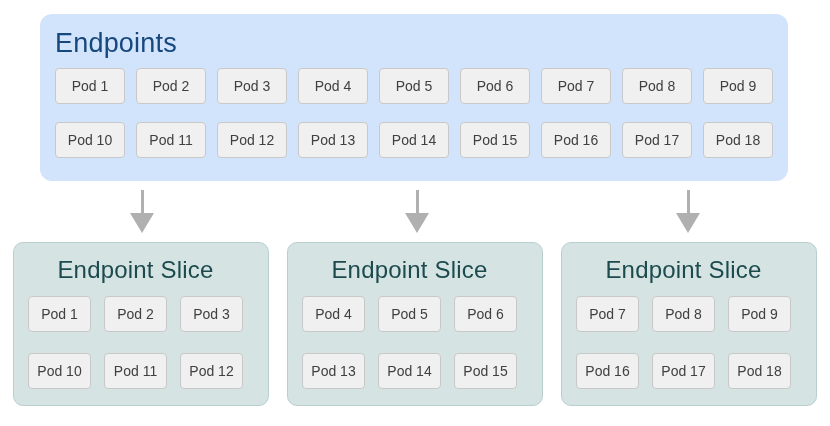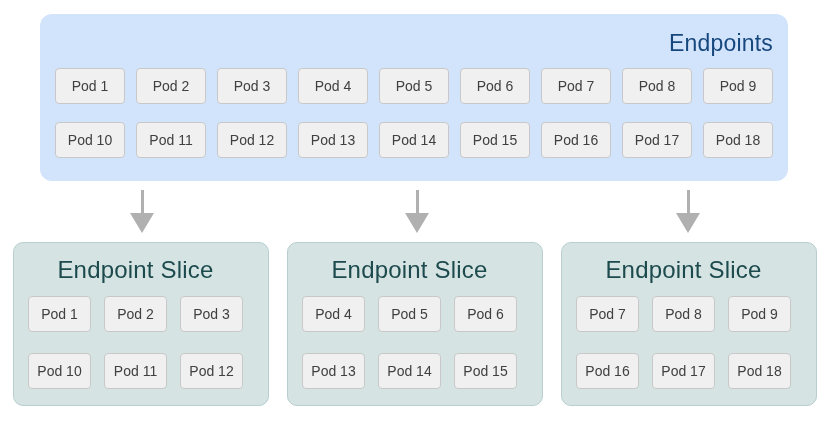--- a/index.html
+++ b/index.html
@@ -10,21 +10,21 @@
   .canvas{position:absolute;inset:0;width:830px;height:426px;background:#ffffff;}
 
   
   .endpoints-box{
     position:absolute;left:40px;top:14px;width:748px;height:167px;
     background:var(--endpoints-box-bg,#d2e3fc);
     border-radius:12px;box-sizing:border-box;
     padding:13px 15px 0 15px;
   }
   .endpoints-title{
-    text-align:right;font-size:23px;line-height:32px;font-weight:500;
+    text-align:left;font-size:27px;line-height:32px;font-weight:500;
     color:var(--endpoints-title,#17487d);letter-spacing:.2px;
   }
   .endpoints-grid{
     margin-top:9px;display:grid;grid-template-columns:repeat(9,1fr);
     column-gap:11px;row-gap:18px;
   }
 
   
   .pod{
     height:36px;box-sizing:border-box;

